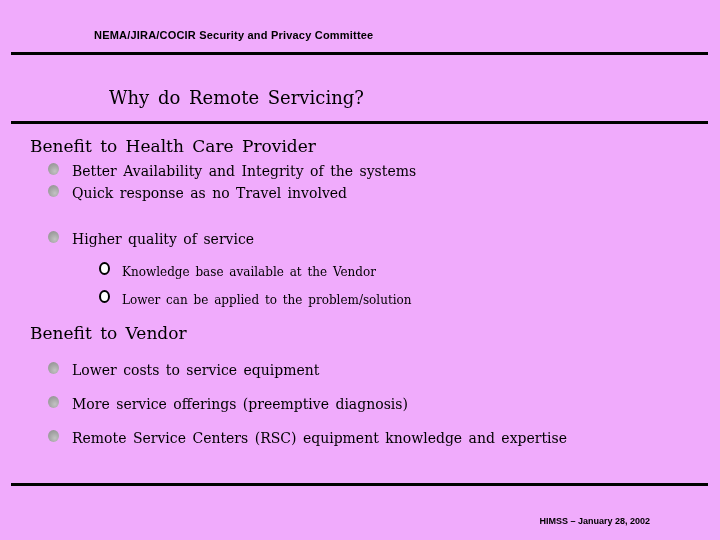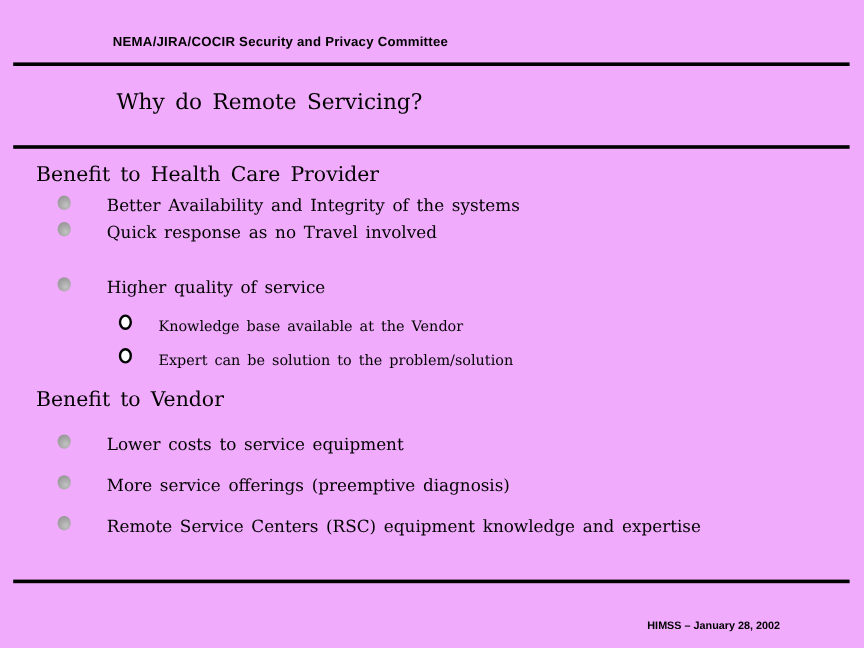--- a/index.html
+++ b/index.html
@@ -35,21 +35,21 @@
     border: none;
     margin: 0;
   }
   .rule-top    { top: 52px; }
   .rule-title  { top: 121px; }
   .rule-bottom { top: 483px; }
   .slide-title {
     position: absolute;
     left: 97px;
     top: 75px;
-    margin: 0;
+    margin: 12px;
     font-size: 18px;
     font-weight: normal;
     word-spacing: 3px;
     white-space: nowrap;
   }
   .section-heading {
     position: absolute;
     left: 30px;
     margin: 0;
     font-size: 17px;
@@ -69,21 +69,21 @@
     left: 0;
     top: 2px;
     width: 11px;
     height: 12px;
     border-radius: 50%;
     background: radial-gradient(circle at 62% 68%, #c2c2c2 0%, #a8a8a8 45%, #8a8a8a 100%);
     display: inline-block;
   }
   .bullet-text {
     display: inline-block;
-    margin-left: 41px;
+    margin-left: 24px;
     font-size: 14px;
     word-spacing: 2px;
   }
   .b1 { top: 161px; }
   .b2 { top: 183px; }
   .b3 { top: 229px; }
   .b4 { top: 360px; }
   .b5 { top: 394px; }
   .b6 { top: 428px; }
   .sub-row {
@@ -97,21 +97,21 @@
     top: 1px;
     width: 7px;
     height: 9px;
     border: 2px solid #000000;
     border-radius: 50%;
     display: inline-block;
     background: #ffffff;
   }
   .sub-text {
     display: inline-block;
-    margin-left: 33px;
+    margin-left: 23px;
     font-size: 12px;
     word-spacing: 2px;
   }
   .s1 { top: 261px; }
   .s2 { top: 289px; }
   .footer-text {
     position: absolute;
     right: 70px;
     top: 504px;
     font-family: "Liberation Sans", sans-serif;
@@ -151,21 +151,21 @@
     <span class="bullet-text">Higher quality of service</span>
   </div>
 
   <div class="sub-row s1">
     <span class="sub-icon"></span>
     <span class="sub-text">Knowledge base available at the Vendor</span>
   </div>
 
   <div class="sub-row s2">
     <span class="sub-icon"></span>
-    <span class="sub-text">Expert can be solution to the problem/solution</span>
+    <span class="sub-text">Lower can be applied to the problem/solution</span>
   </div>
 
   <h2 class="section-heading heading-2">Benefit to Vendor</h2>
 
   <div class="bullet-row b4">
     <span class="bullet-icon"></span>
     <span class="bullet-text">Lower costs to service equipment</span>
   </div>
 
   <div class="bullet-row b5">

